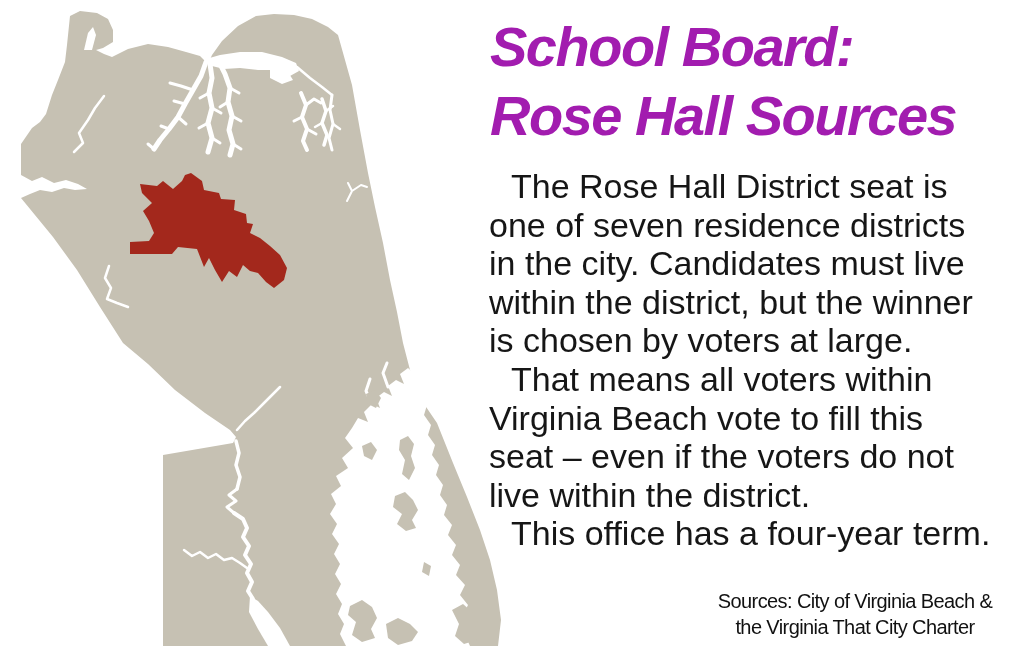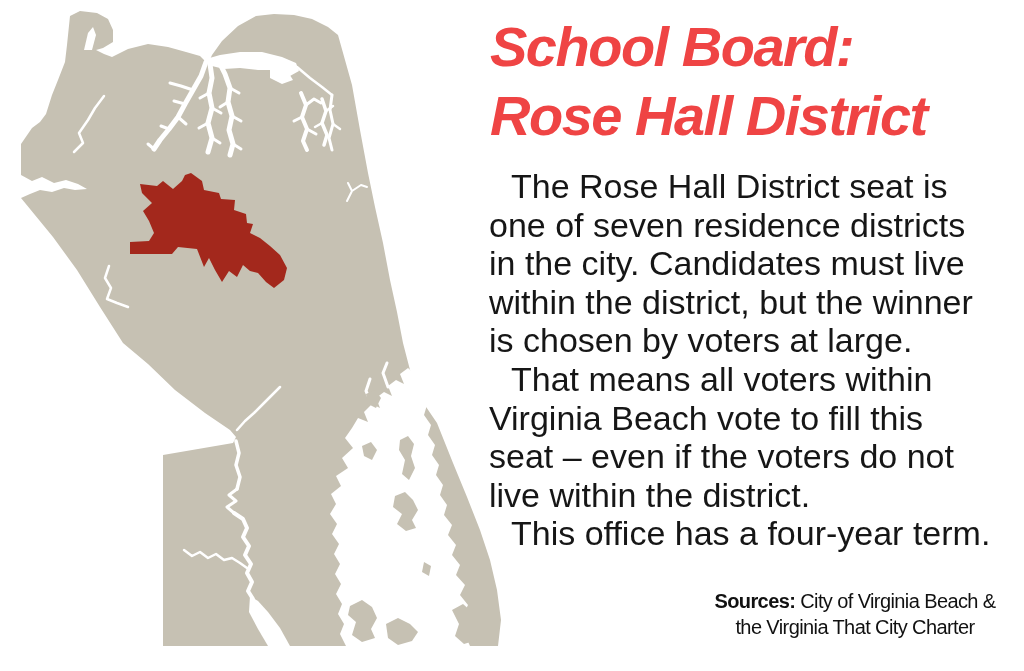--- a/index.html
+++ b/index.html
@@ -18,21 +18,21 @@
     position:absolute; left:489px; top:167px; width:545px;
     font-size:34px; line-height:38.6px; color:#161616;
   }
   .body-line { white-space:nowrap; }
   .body-line.indent { padding-left:22px; }
   .sources {
     position:absolute; left:700px; top:588px; width:310px;
     font-size:20px; line-height:26px; color:#111111;
     letter-spacing:-0.6px; text-align:center;
   }
-  .sources .src-label { font-weight:bold;margin-top:44px; }
+  .sources .src-label { font-weight:normal;margin-top:44px; }
 </style>
 </head>
 <body>
 
 <div class="stage">
 
   <svg class="map-svg" width="1024" height="671" viewBox="0 0 1024 671">
 
     <g fill="#c6c1b3">
       <path d="M 70,16 L 80,11 L 97,13 L 108,19 L 113,30 L 113,42 L 103,48 L 96,50
@@ -136,23 +136,23 @@
     <g fill="#a3281c">
       <path d="M 191,173 L 202,181 L 204,190 L 219,193 L 221,199 L 235,200 L 234,210 L 246,214
                L 247,223 L 253,224 L 250,233 L 260,238 L 270,246 L 280,255 L 287,268 L 284,280
                L 274,288 L 266,282 L 258,273 L 250,271 L 243,265 L 237,277 L 229,271 L 222,282
                L 215,270 L 209,258 L 204,267 L 197,249 L 178,247 L 172,254 L 130,254 L 130,242
                L 149,241 L 154,233 L 149,221 L 143,211 L 152,203 L 142,193 L 140,184 L 157,186
                L 163,181 L 173,189 L 182,181 L 185,175 Z"></path>
     </g>
   </svg>
 
-  <div class="headline" style="color: #ef4444;">
+  <div class="headline" style="color: #a21caf;">
     <div>School Board:</div>
-    <div>Rose Hall District</div>
+    <div>Rose Hall Sources</div>
   </div>
 
   <div class="body-copy" style="color: rgb(22, 22, 22);">
     <div class="body-line indent">The Rose Hall District seat is</div>
     <div class="body-line">one of seven residence districts</div>
     <div class="body-line">in the city. Candidates must live</div>
     <div class="body-line">within the district, but the winner</div>
     <div class="body-line">is chosen by voters at large.</div>
     <div class="body-line indent">That means all voters within</div>
     <div class="body-line">Virginia Beach vote to fill this</div>

